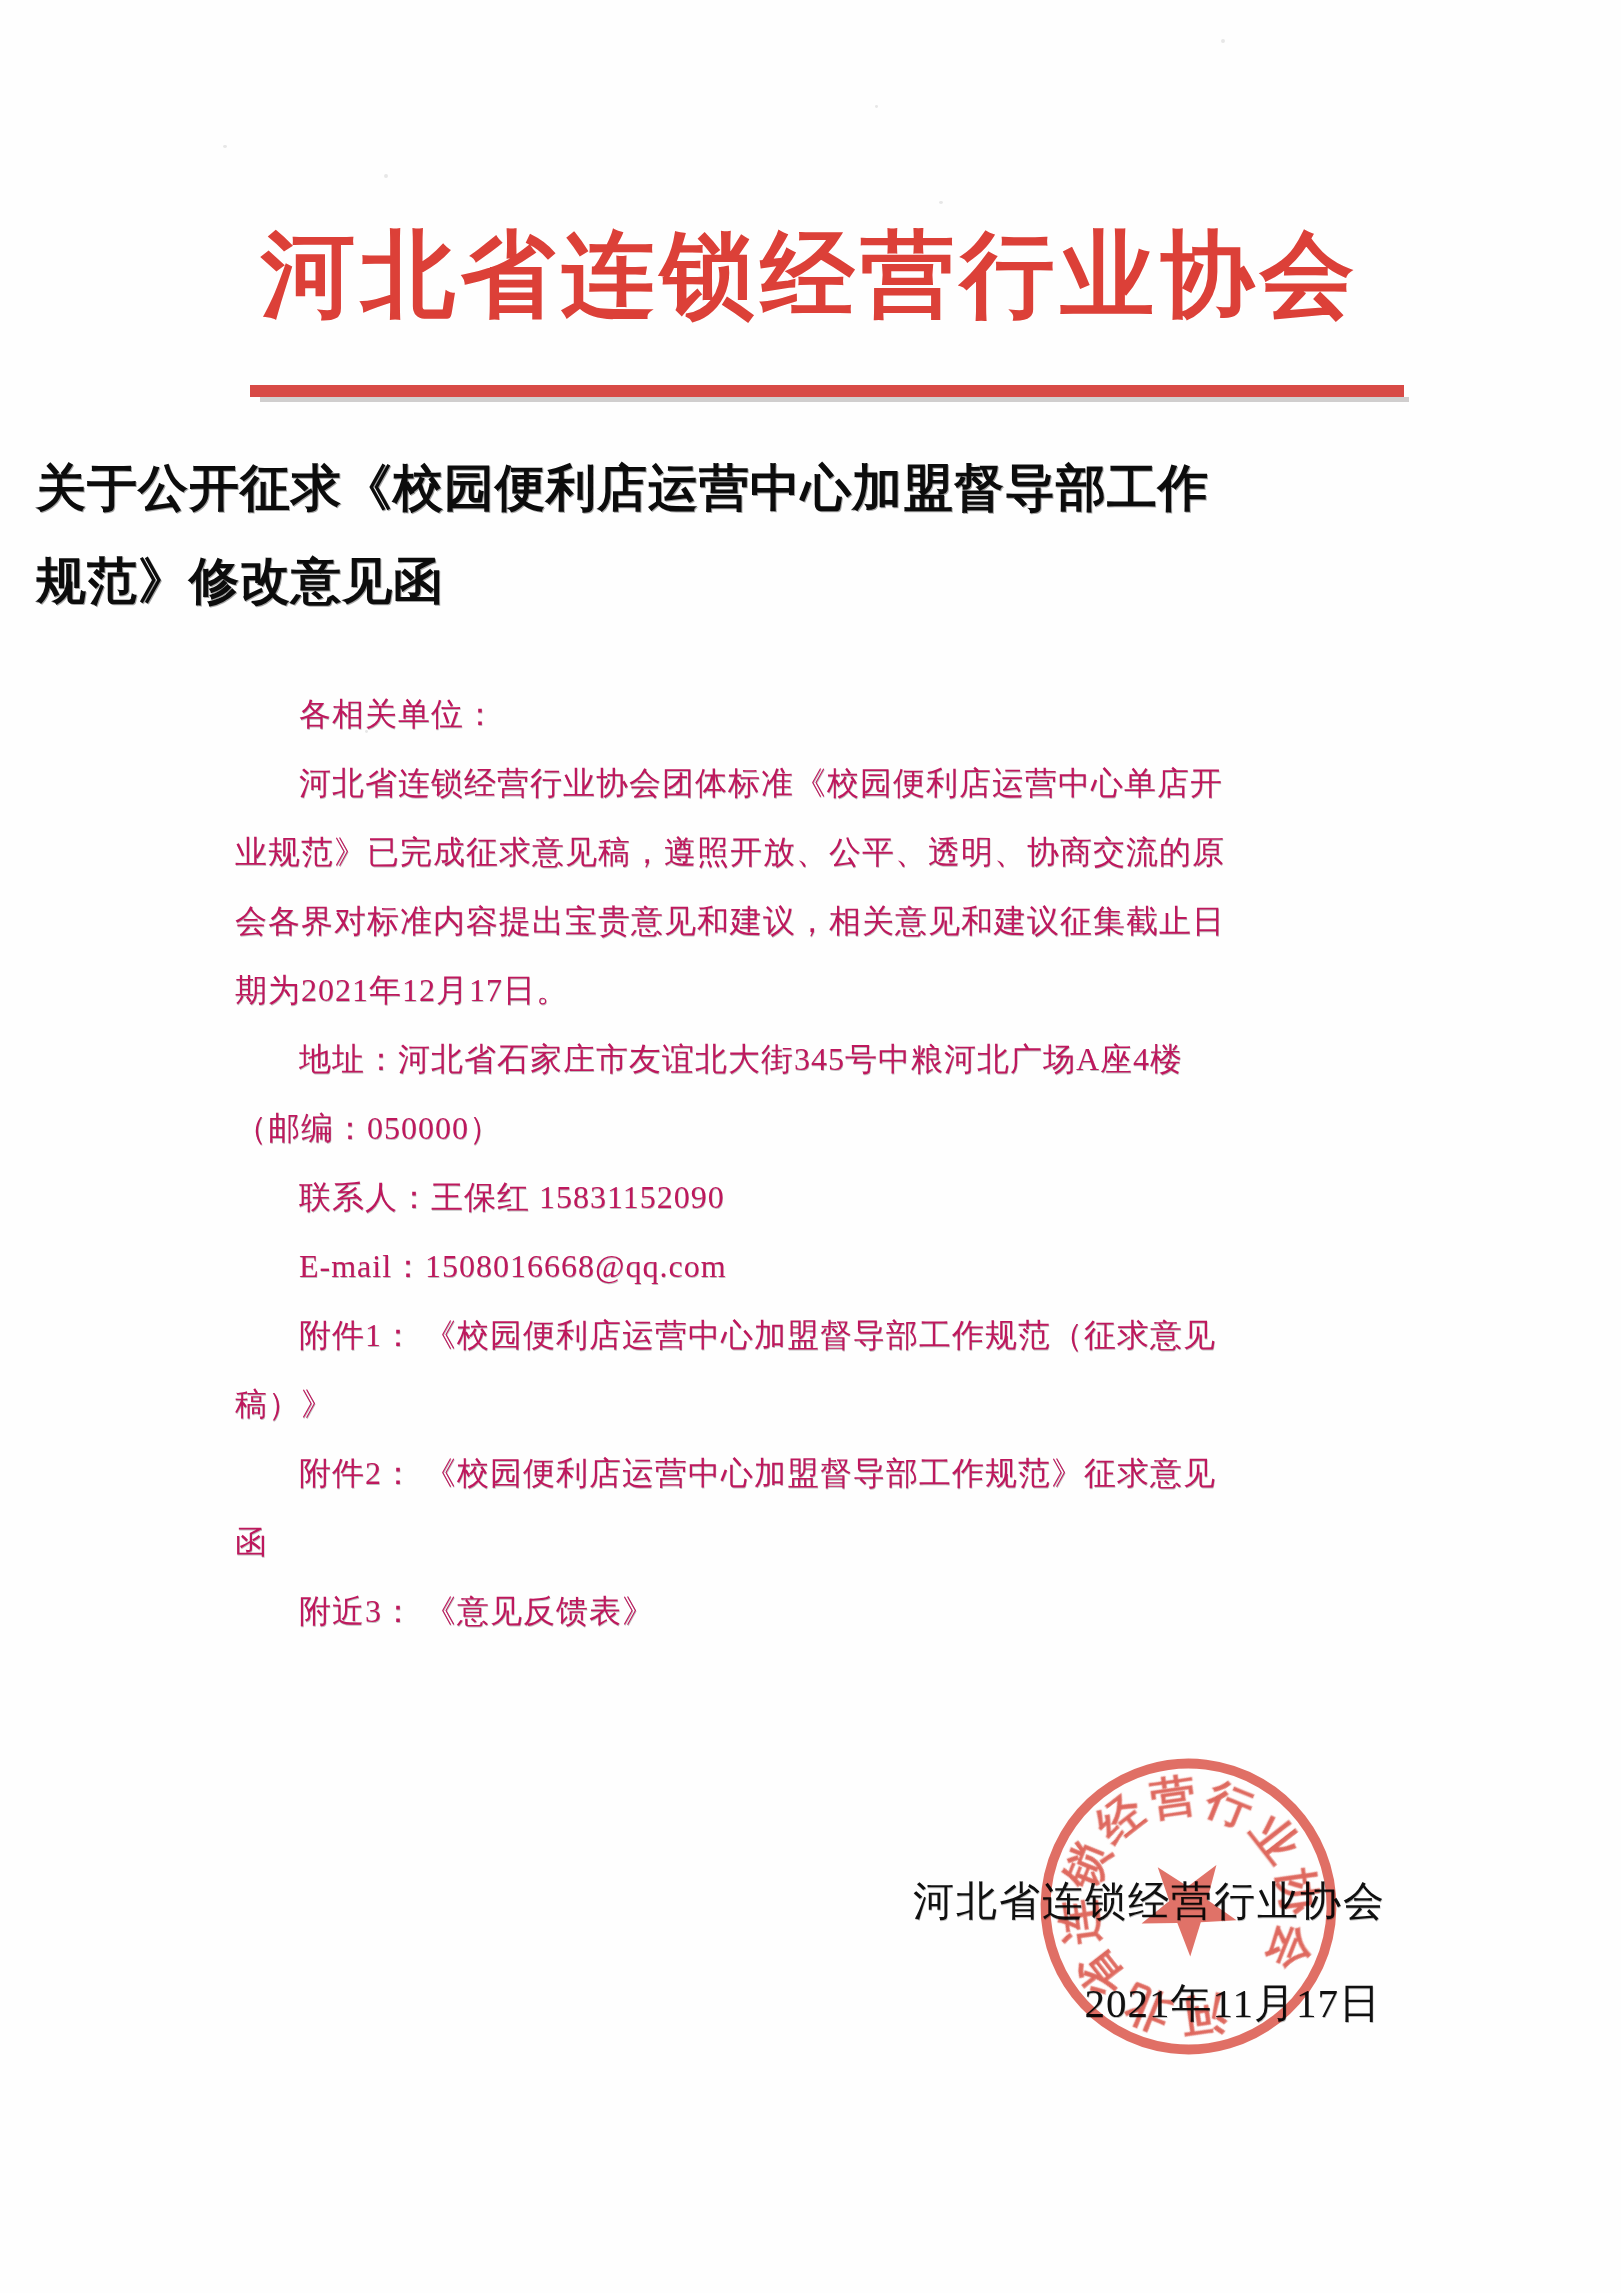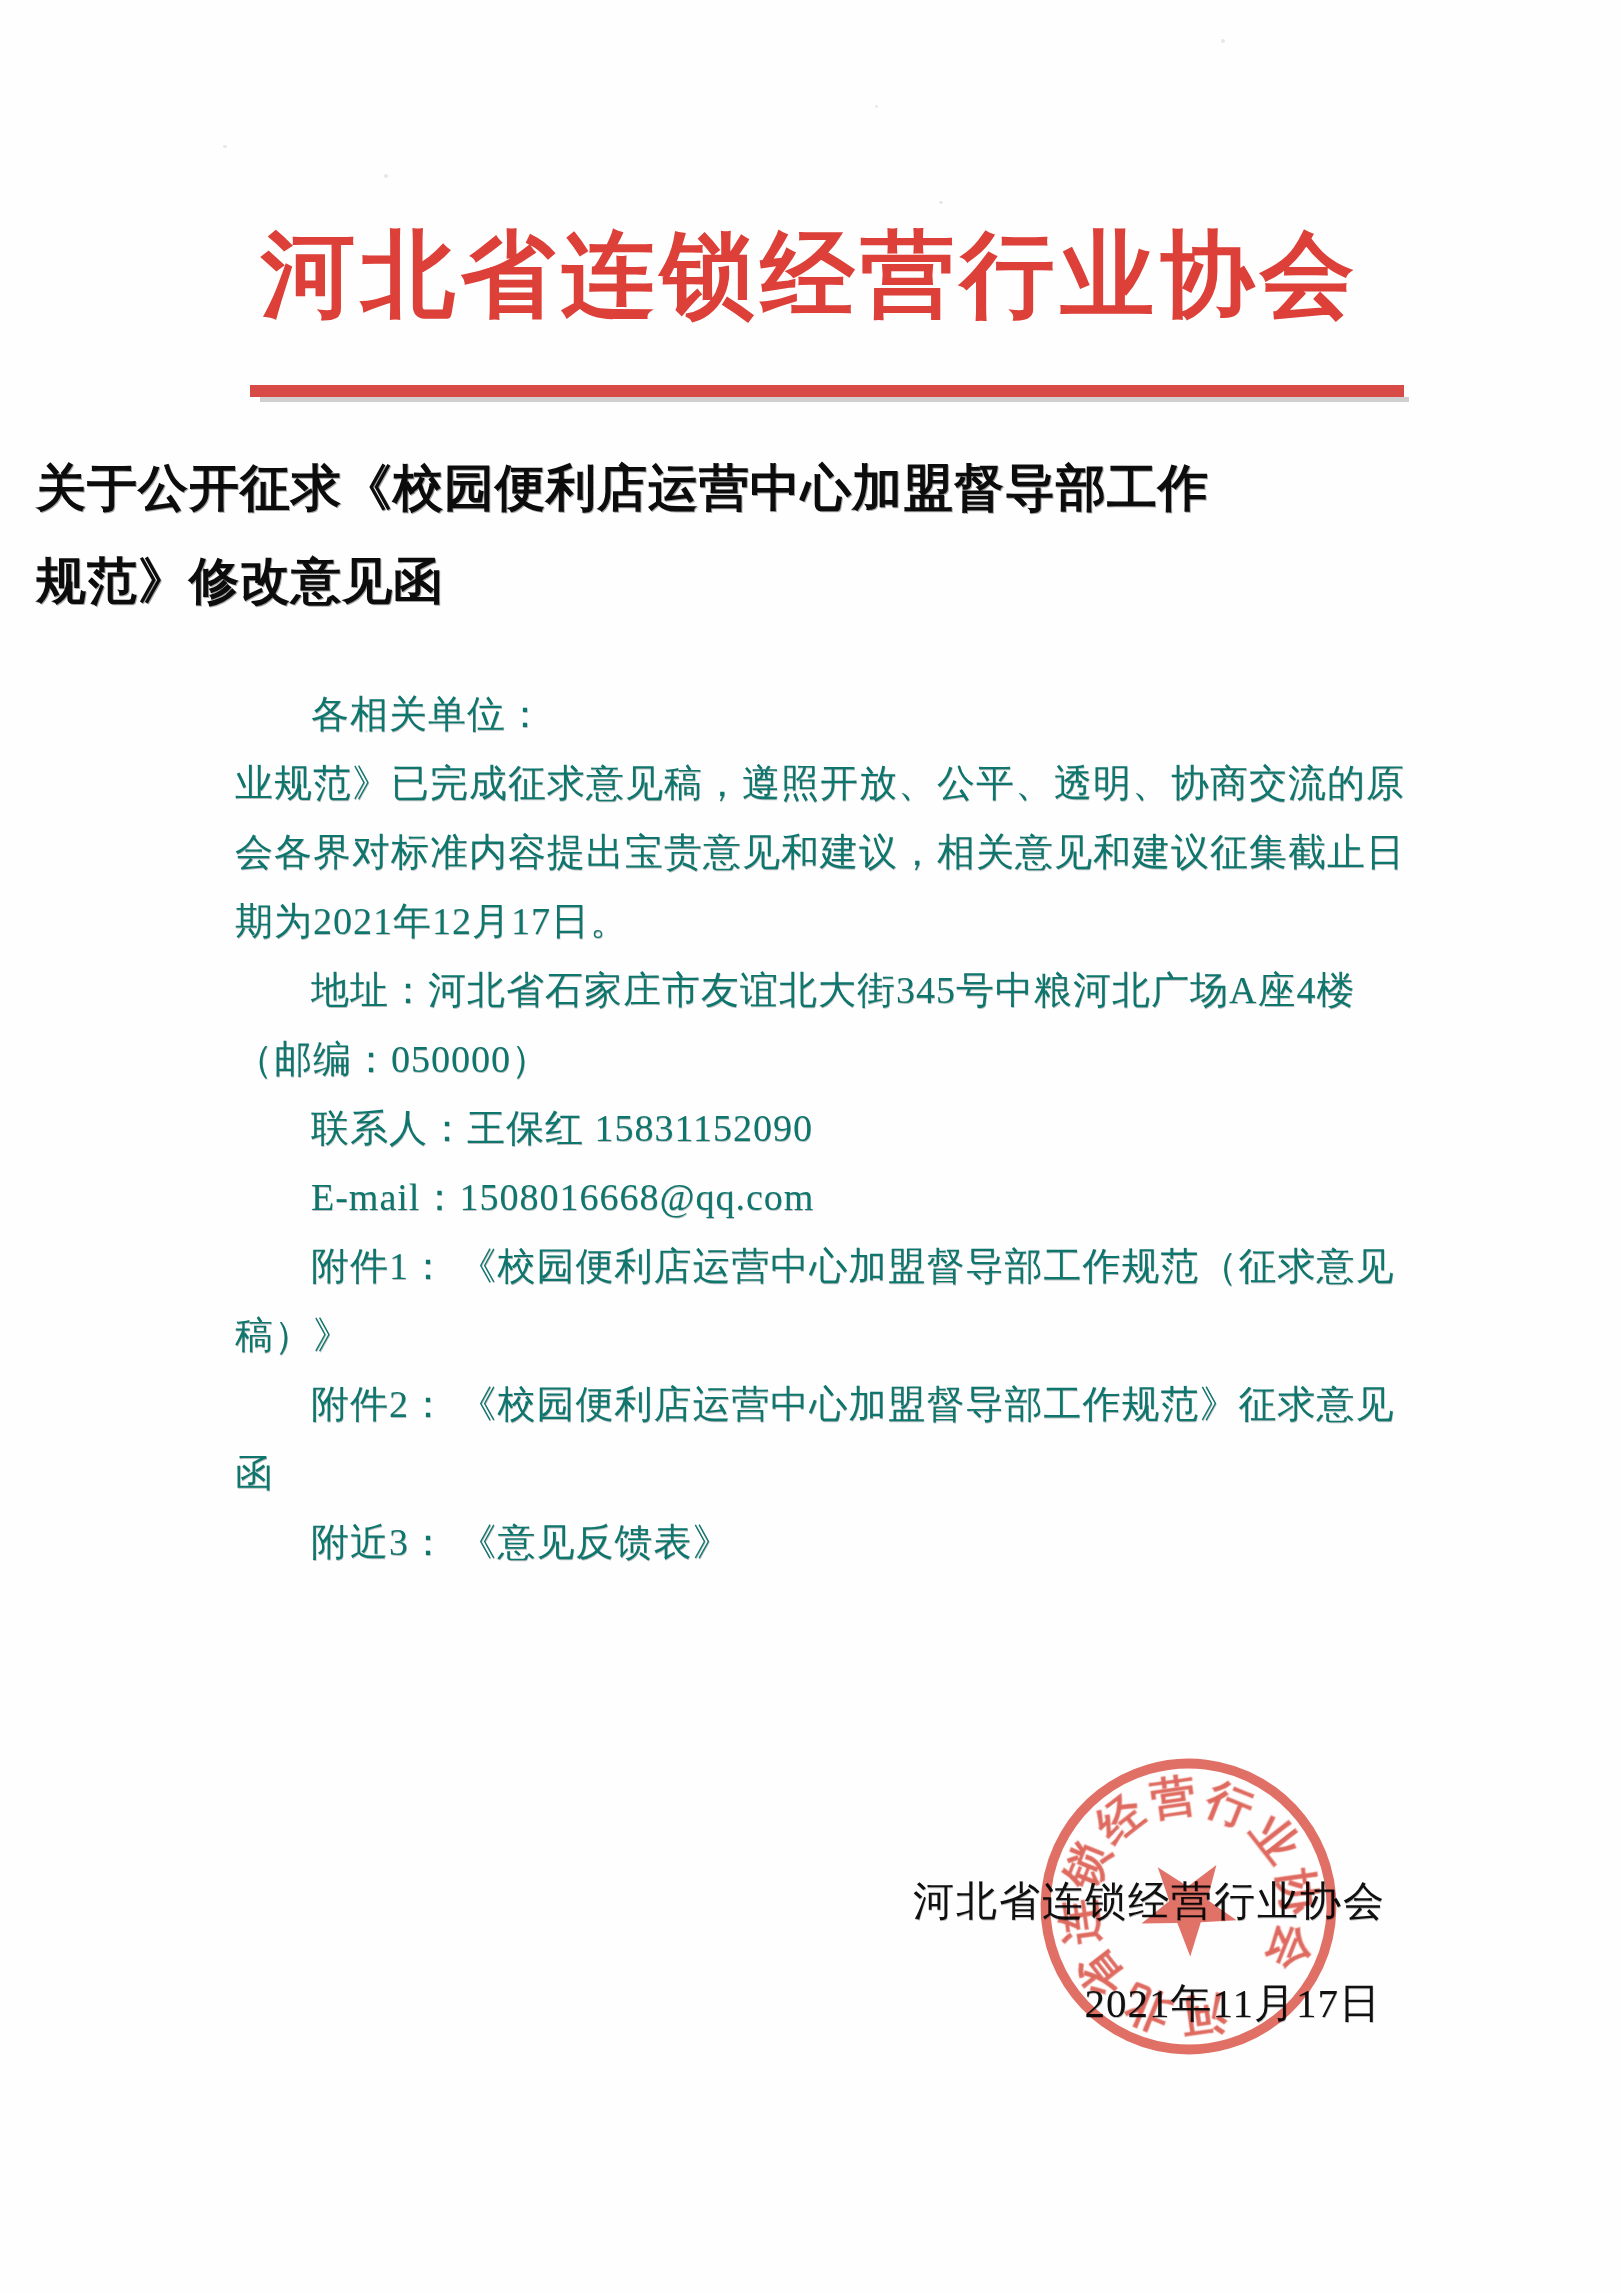--- a/index.html
+++ b/index.html
@@ -37,22 +37,22 @@
     font-family:"Liberation Sans","DejaVu Sans",sans-serif;
     font-weight:900;font-size:50px;line-height:93px;letter-spacing:1px;
     color:#0c0c0c;
     text-shadow:1px 1px 0 rgba(0,0,0,.35);
     padding-left:36px;
   }
 
   
   .body-block{
     position:absolute;left:235px;top:680px;width:1259px;
-    font-size:38px;line-height:69px;letter-spacing:1px;
-    color:#0f766e;
+    font-size:32px;line-height:69px;letter-spacing:1px;
+    color:#be185d;
     text-shadow:0.5px 0.5px 0 rgba(0,0,0,.25);
   }
   .body-line{white-space:nowrap;}
   .body-line.ind{text-indent:2em;}
 
   
   .sig-org{
     position:absolute;top:1874px;right:235px;
     font-size:41px;letter-spacing:2px;white-space:nowrap;
     color:#101010;text-shadow:0.5px 0.5px 0 rgba(0,0,0,.25);
@@ -90,20 +90,21 @@
   <div class="rule-red"></div>
   <div class="rule-shadow"></div>
 
   <div class="doc-title" id="doc-title">
       <div>关于公开征求《校园便利店运营中心加盟督导部工作</div>
       <div>规范》修改意见函</div>
     </div>
 
   <div class="body-block" id="body-block">
       <div class="body-line ind">各相关单位：</div>
+      <div class="body-line ind">河北省连锁经营行业协会团体标准《校园便利店运营中心单店开</div>
       <div class="body-line">业规范》已完成征求意见稿，遵照开放、公平、透明、协商交流的原</div>
       <div class="body-line">会各界对标准内容提出宝贵意见和建议，相关意见和建议征集截止日</div>
       <div class="body-line">期为2021年12月17日。</div>
       <div class="body-line ind">地址：河北省石家庄市友谊北大街345号中粮河北广场A座4楼</div>
       <div class="body-line">（邮编：050000）</div>
       <div class="body-line ind">联系人：王保红 15831152090</div>
       <div class="body-line ind">E-mail：1508016668@qq.com</div>
       <div class="body-line ind">附件1： 《校园便利店运营中心加盟督导部工作规范（征求意见</div>
       <div class="body-line">稿）》</div>
       <div class="body-line ind">附件2： 《校园便利店运营中心加盟督导部工作规范》征求意见</div>

